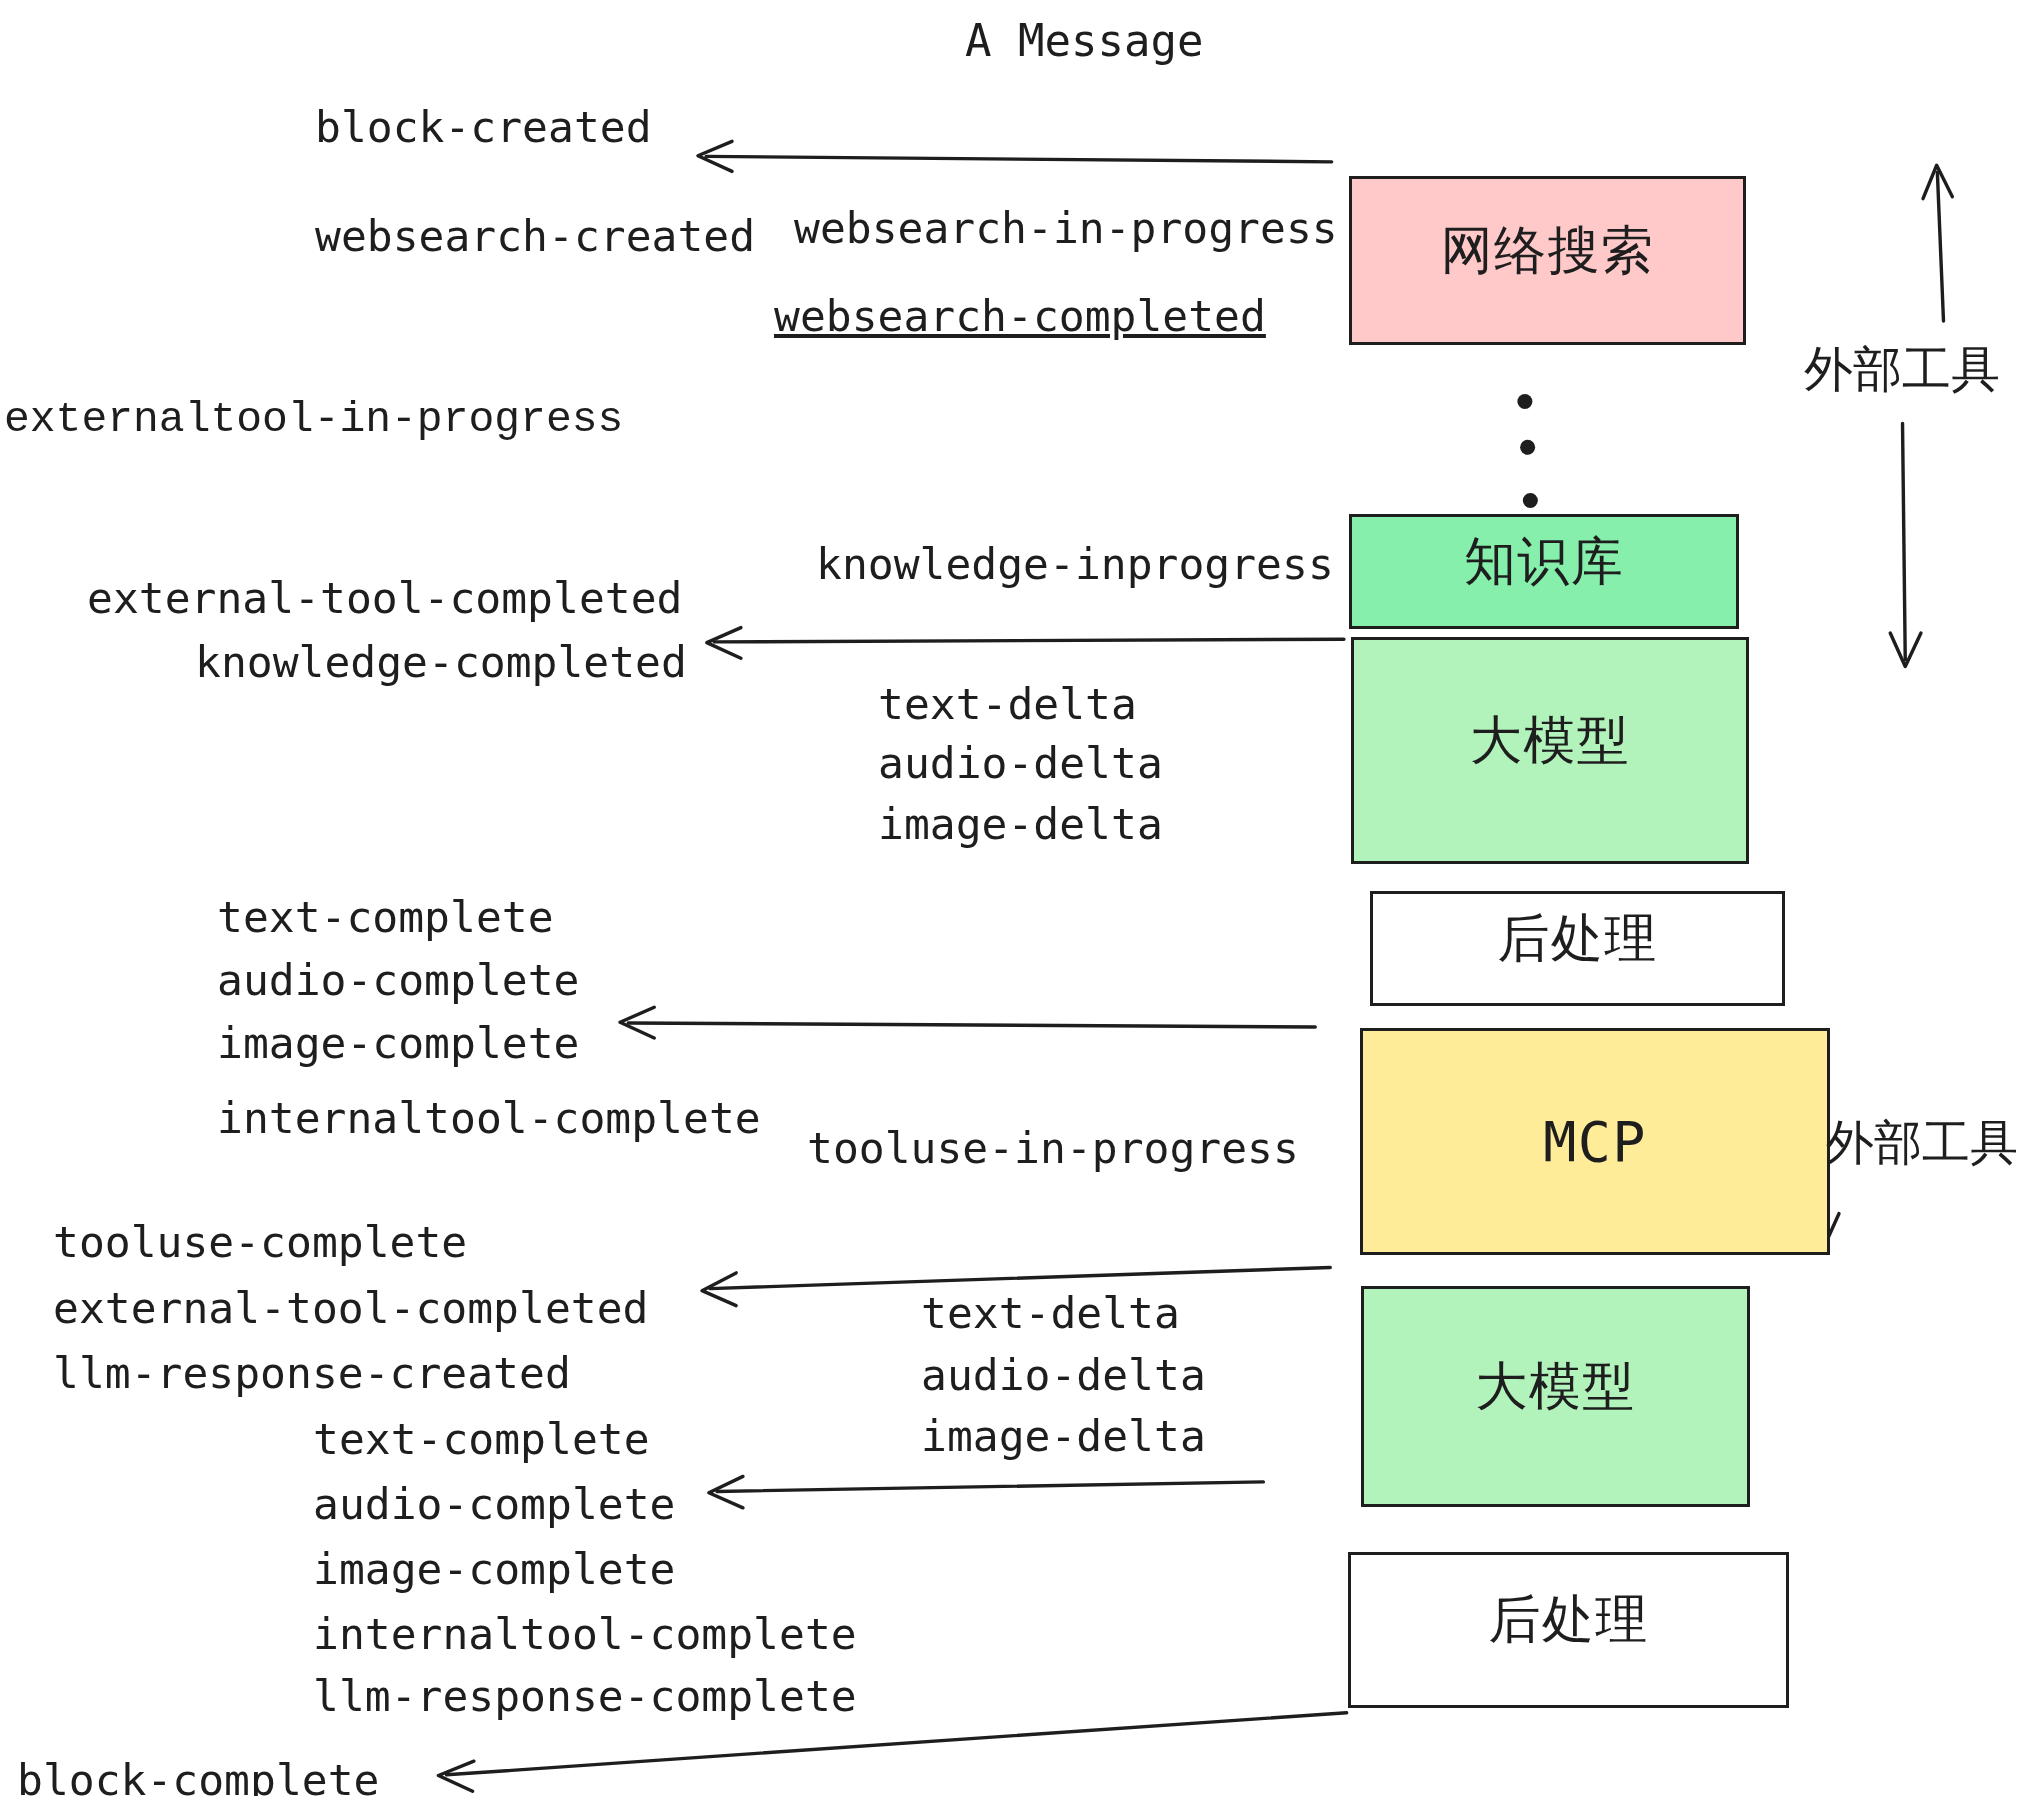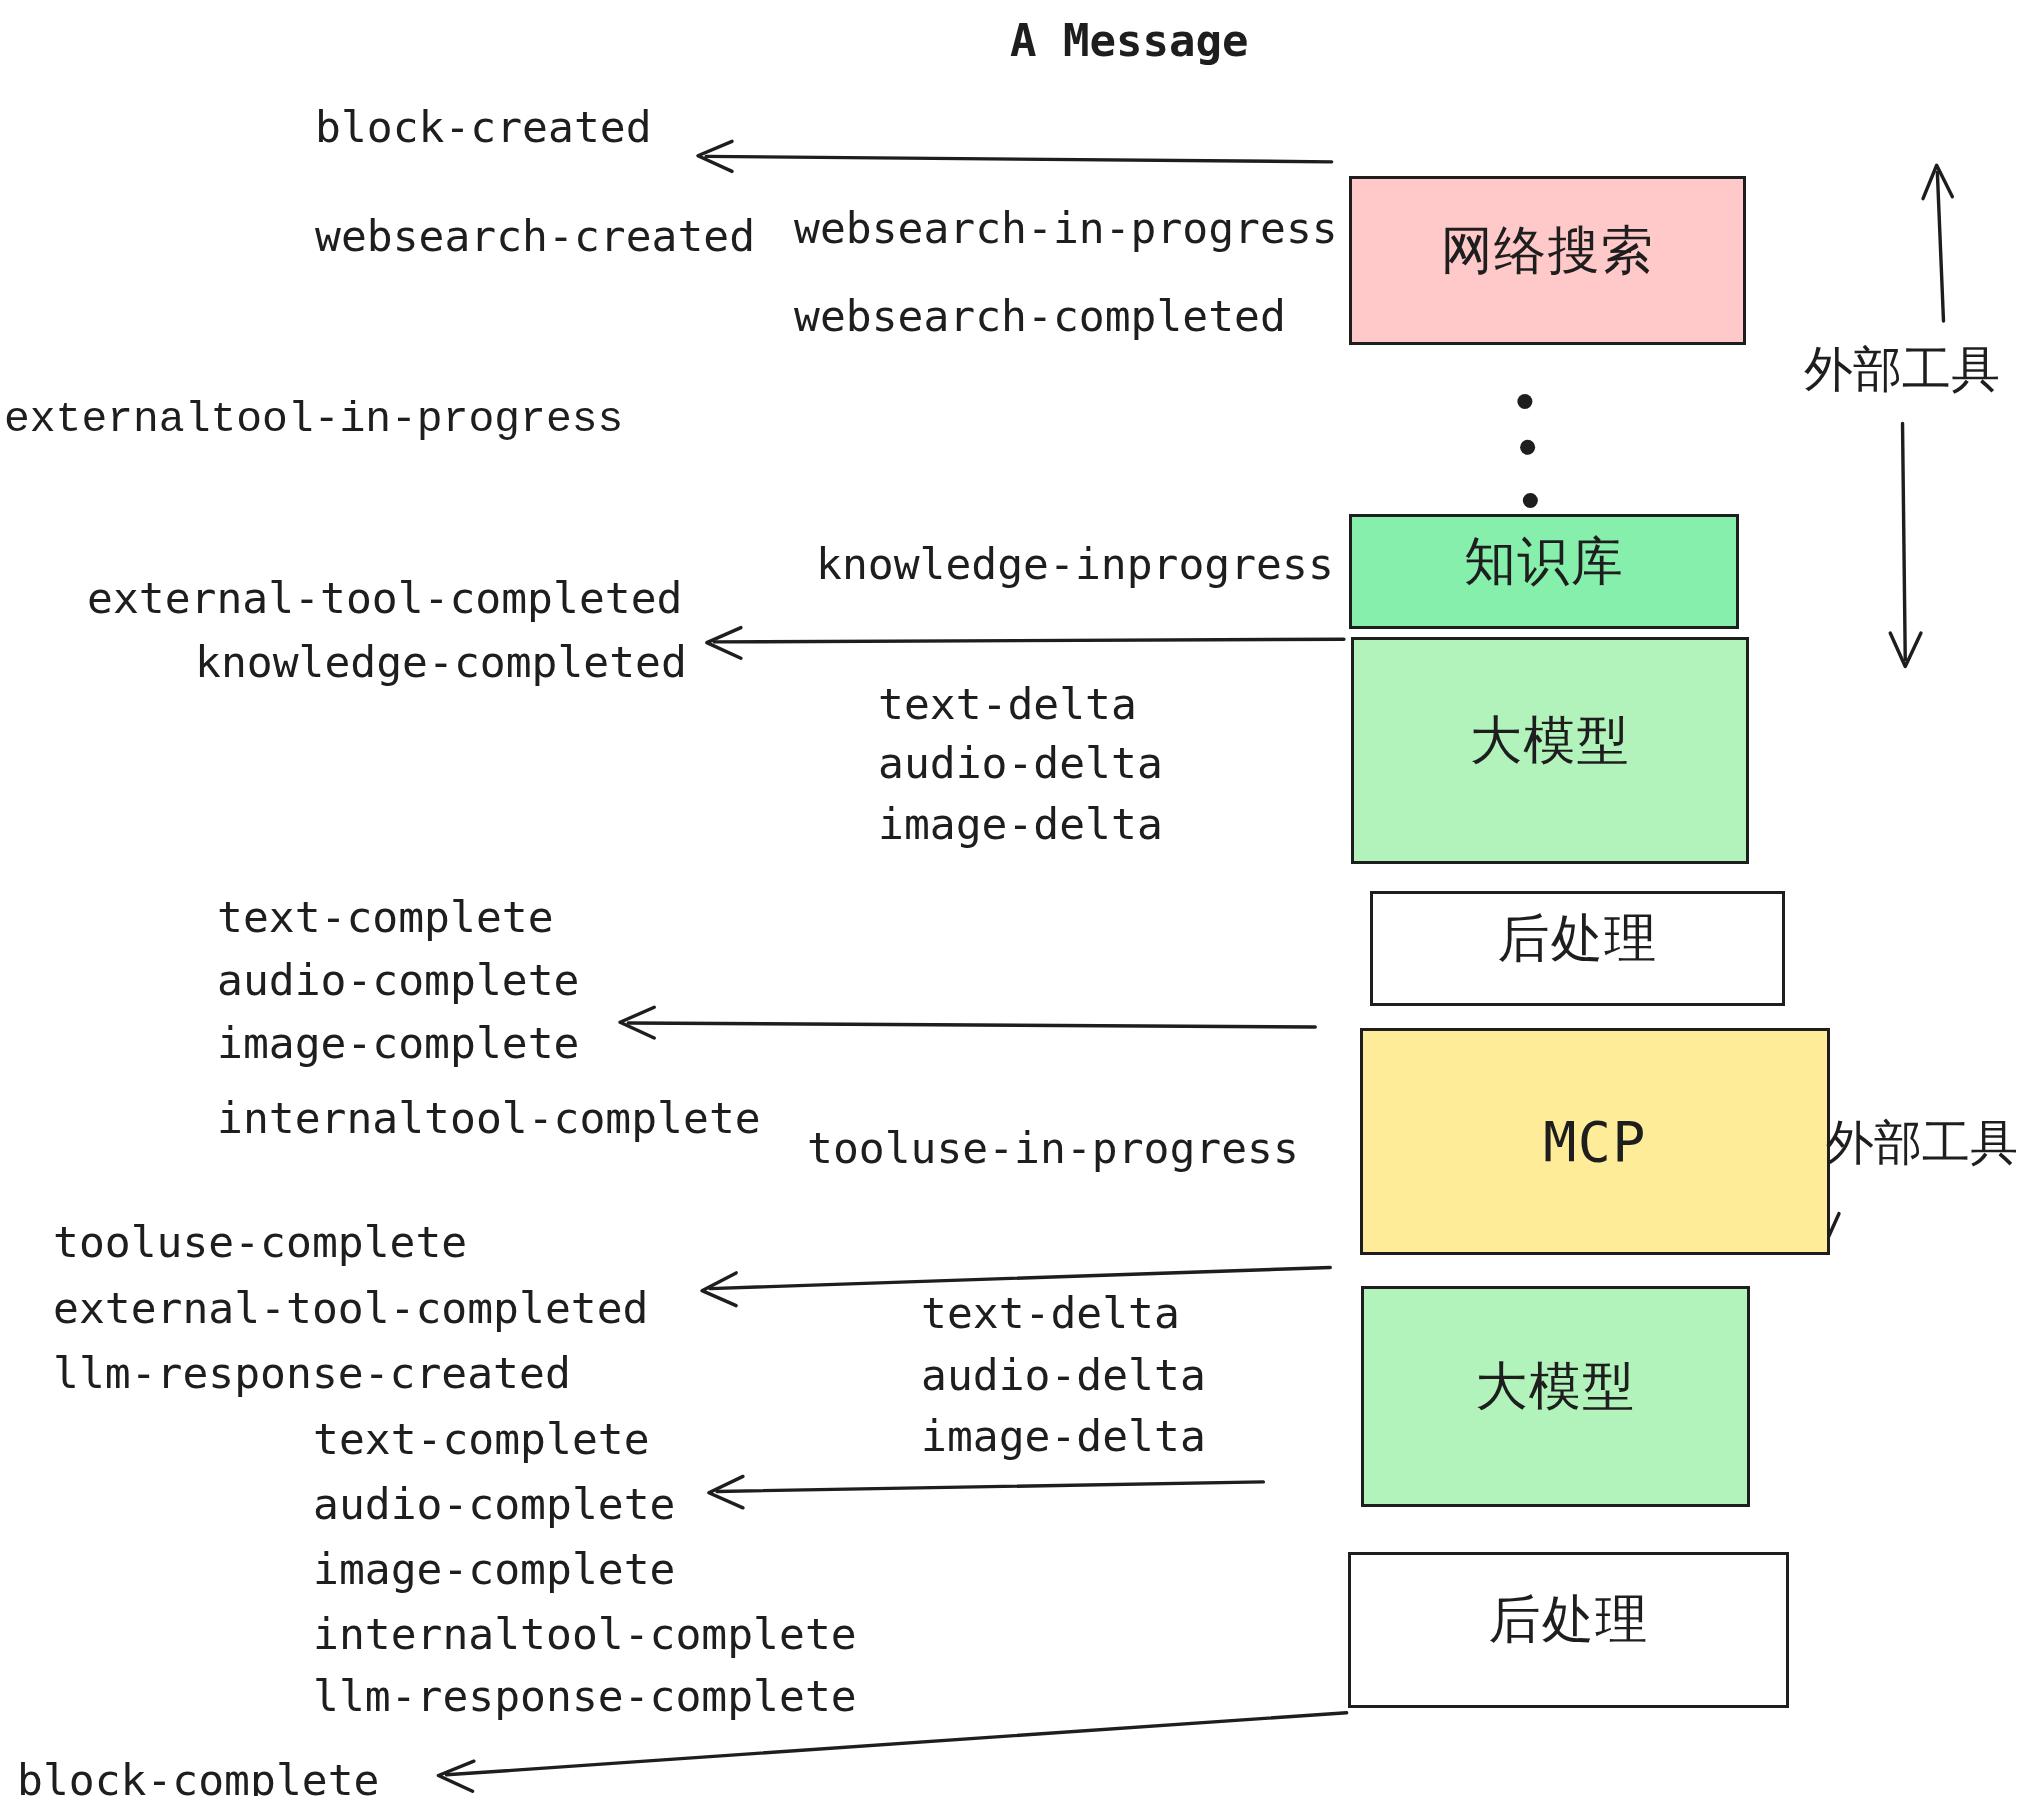--- a/index.html
+++ b/index.html
@@ -7,24 +7,23 @@
     position:relative;
     width:2035px;height:1796px;
     background:#ffffff;
     font-family:"DejaVu Sans Mono","Liberation Mono",monospace;
     color:#1e1e1e;
     overflow:hidden;
   }
   .title{
     position:absolute;
     font-size:44px;
-    font-weight:700;
+    font-weight:400;
     letter-spacing:0px;
     white-space:nowrap;
-    margin-left:45px;
   }
   .evt{
     position:absolute;
     font-size:43px;
     font-weight:500;
     line-height:1;
     white-space:nowrap;
   }
   .box{
     position:absolute;
@@ -149,21 +148,21 @@
   <div class="box" style="left: 1348px; top: 1552px; width: 441px; height: 156px; background: rgb(255, 255, 255);">
     <span class="lbl">后处理</span>
   </div>
 
   <div class="sidelabel" style="left:1804px;top:337px;">外部工具</div>
   <div class="sidelabel" style="left:1826px;top:1111px;font-size:48px;">外部工具</div>
 
   <span class="evt" style="left:315px;top:106px;">block-created</span>
   <span class="evt" style="left:315px;top:171px;margin-top:44px;">websearch-created</span>
   <span class="evt" style="left:794px;top:207px;">websearch-in-progress</span>
-  <span class="evt" style="left:794px;top:295px;">websearch-completed</span>
+  <span class="evt" style="left:774px;top:295px;text-decoration:underline;">websearch-completed</span>
   <span class="evt" style="left:4px;top:398px;font-family:Liberation Mono, monospace;">externaltool-in-progress</span>
   <span class="evt" style="left:816px;top:543px;">knowledge-inprogress</span>
   <span class="evt" style="left:87px;top:577px;">external-tool-completed</span>
   <span class="evt" style="left:195px;top:641px;">knowledge-completed</span>
   <span class="evt" style="left:878px;top:683px;">text-delta</span>
   <span class="evt" style="left:878px;top:742px;">audio-delta</span>
   <span class="evt" style="left:878px;top:803px;">image-delta</span>
   <span class="evt" style="left:217px;top:896px;">text-complete</span>
   <span class="evt" style="left:217px;top:959px;">audio-complete</span>
   <span class="evt" style="left:217px;top:1022px;">image-complete</span>

